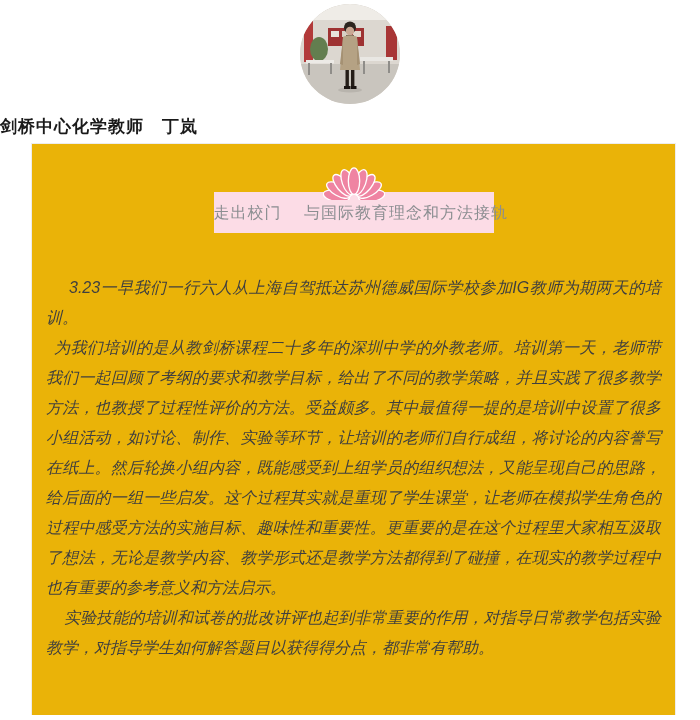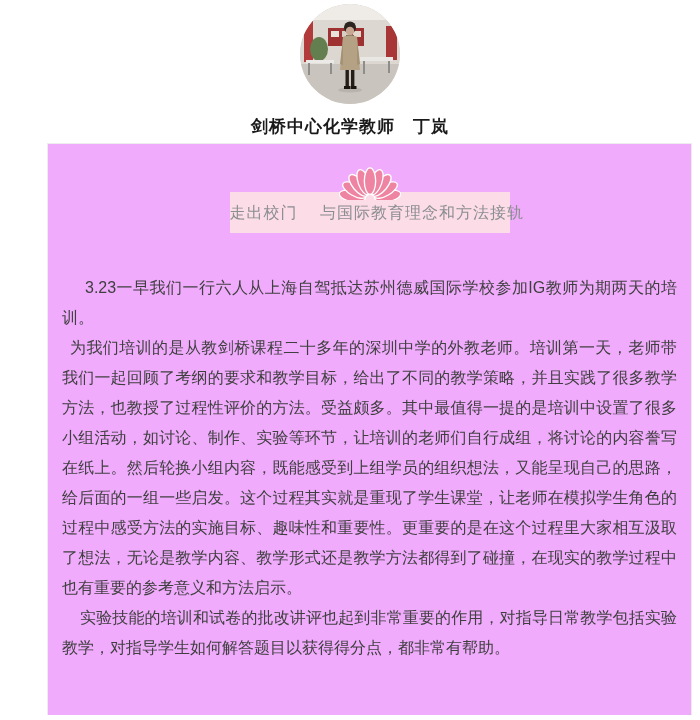--- a/index.html
+++ b/index.html
@@ -7,46 +7,46 @@
     width:700px;height:720px;overflow:hidden;background:#ffffff;
     font-family:"Liberation Sans",sans-serif;
     -webkit-font-smoothing:antialiased;
   }
   .avatar-wrap{
     width:100px;height:100px;border-radius:50%;overflow:hidden;
     margin:4px auto 0 auto;background:#dcd7d0;
   }
   .avatar-wrap svg{display:block;width:100%;height:100%;}
   .profile-title{
-    text-align:center;font-weight:bold;font-size:17px;color:#1a1a1a;
+    font-weight:bold;font-size:17px;color:#1a1a1a;
     margin-top:13px;letter-spacing:1px;line-height:20px;
   }
   .content-box{
-    margin:6px 0 0 47px;width:645px;box-sizing:border-box;
+    margin:6px 0 0 31px;width:645px;box-sizing:border-box;
     border:1px solid #ededed;border-bottom:none;
-    height:572px;position:relative;background:#f0abfc;
+    height:572px;position:relative;background:#eab308;
   }
   .banner-wrap{
     width:280px;height:41px;margin:48px auto 0 auto;position:relative;
     background:#fcdce6;
   }
   .flower{
     position:absolute;left:50%;top:-26px;transform:translateX(-50%);
     width:62px;height:34px;
   }
   .banner-label{
     text-align:center;line-height:41px;font-size:16px;color:#8b8e91;
     letter-spacing:1px;white-space:nowrap;
   }
   .article{
     margin-top:40px;padding:0 14px;
     font-size:16px;line-height:30px;color:#3f3f3f;
     text-align:justify;
   }
-  .article p{margin:0;}
+  .article p{margin:0;font-style:italic;}
   .p1{text-indent:23px;}
   .p2{text-indent:8px;}
   .p3{text-indent:13px;}
   .p4{text-indent:18px;}
 </style>
 </head>
 <body>
 
 <div class="avatar-wrap">
   <svg viewBox="0 0 100 100" aria-hidden="true">

